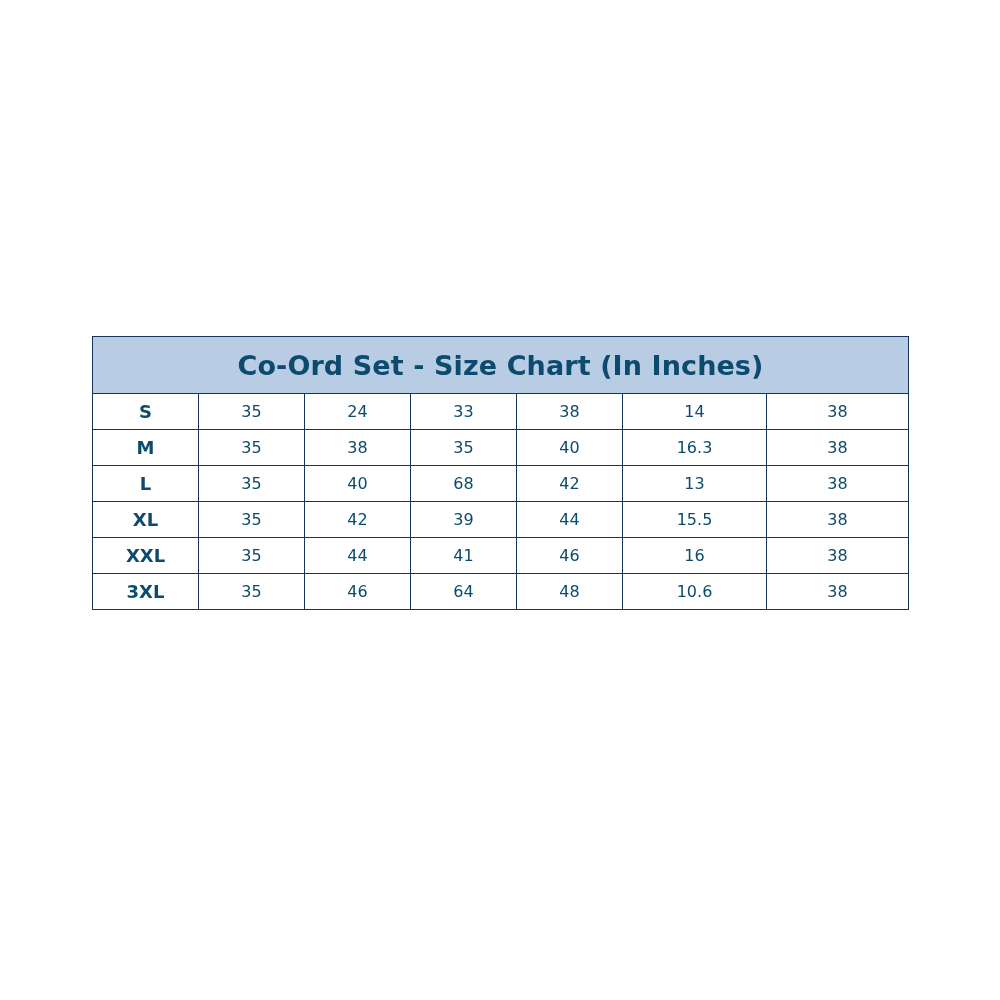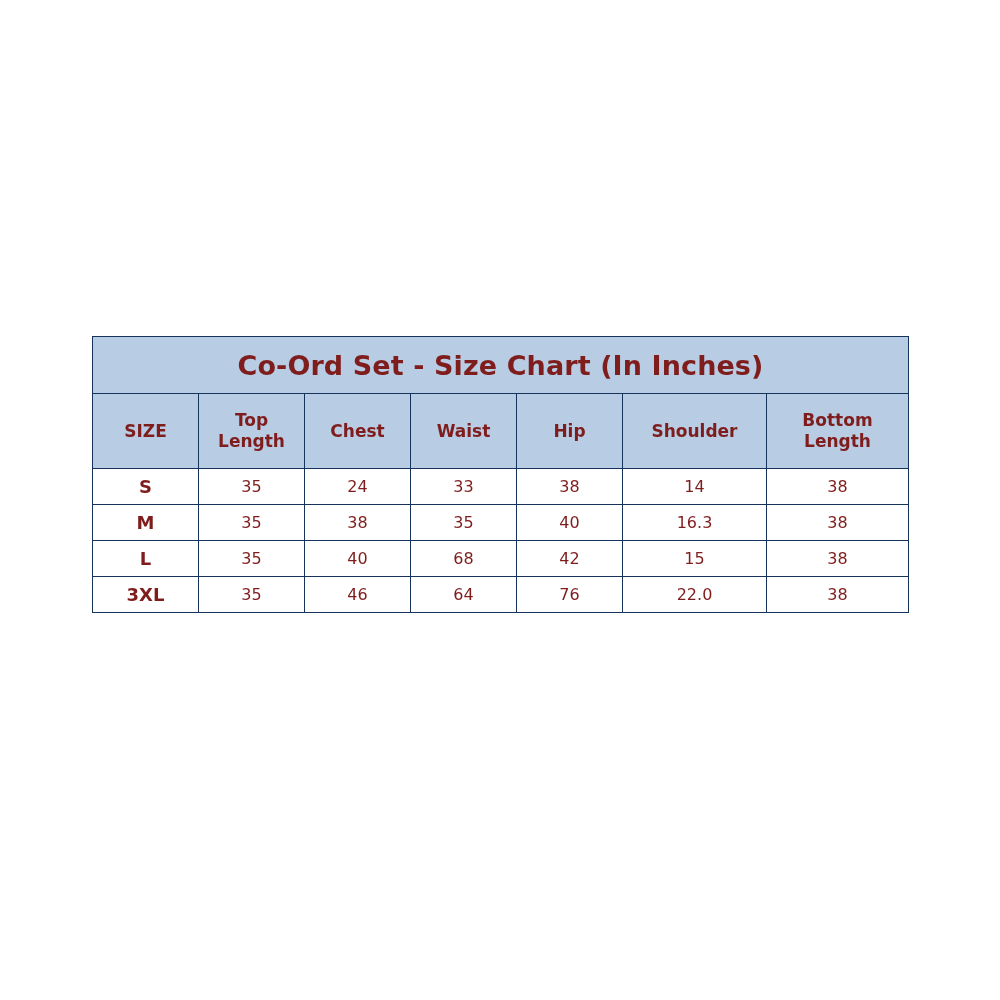--- a/index.html
+++ b/index.html
@@ -24,21 +24,21 @@
     border-collapse: collapse;
     table-layout: fixed;
     width: 816px;
     background: #ffffff;
   }
   table.size-chart td,
   table.size-chart th {
     border: 1.5px solid #16335c;
     text-align: center;
     vertical-align: middle;
-    color: #7f1d1d;
+    color: #0c4a6e;
     padding: 0;
   }
   tr.title-row th {
     background: #b8cce4;
     height: 56px;
     font-size: 27px;
     font-weight: bold;
     letter-spacing: 0.1px;
   }
   tr.header-row th {
@@ -78,29 +78,20 @@
       <col class="c-chest">
       <col class="c-waist">
       <col class="c-hip">
       <col class="c-shoulder">
       <col class="c-bottom">
     </colgroup>
     <thead>
       <tr class="title-row">
         <th colspan="7">Co-Ord Set - Size Chart (In Inches)</th>
       </tr>
-      <tr class="header-row">
-        <th>SIZE</th>
-        <th>Top Length</th>
-        <th>Chest</th>
-        <th>Waist</th>
-        <th>Hip</th>
-        <th>Shoulder</th>
-        <th>Bottom Length</th>
-      </tr>
     </thead>
     <tbody>
       <tr class="data-row">
         <td class="size-cell">S</td>
         <td>35</td>
         <td>24</td>
         <td>33</td>
         <td>38</td>
         <td>14</td>
         <td>38</td>
@@ -113,27 +104,45 @@
         <td>40</td>
         <td>16.3</td>
         <td>38</td>
       </tr>
       <tr class="data-row">
         <td class="size-cell">L</td>
         <td>35</td>
         <td>40</td>
         <td>68</td>
         <td>42</td>
-        <td>15</td>
+        <td>13</td>
+        <td>38</td>
+      </tr>
+      <tr class="data-row">
+        <td class="size-cell">XL</td>
+        <td>35</td>
+        <td>42</td>
+        <td>39</td>
+        <td>44</td>
+        <td>15.5</td>
+        <td>38</td>
+      </tr>
+      <tr class="data-row">
+        <td class="size-cell">XXL</td>
+        <td>35</td>
+        <td>44</td>
+        <td>41</td>
+        <td>46</td>
+        <td>16</td>
         <td>38</td>
       </tr>
       <tr class="data-row">
         <td class="size-cell">3XL</td>
         <td>35</td>
         <td>46</td>
         <td>64</td>
-        <td>76</td>
-        <td>22.0</td>
+        <td>48</td>
+        <td>10.6</td>
         <td>38</td>
       </tr>
     </tbody>
   </table>
 </div>
 
 </body></html>

